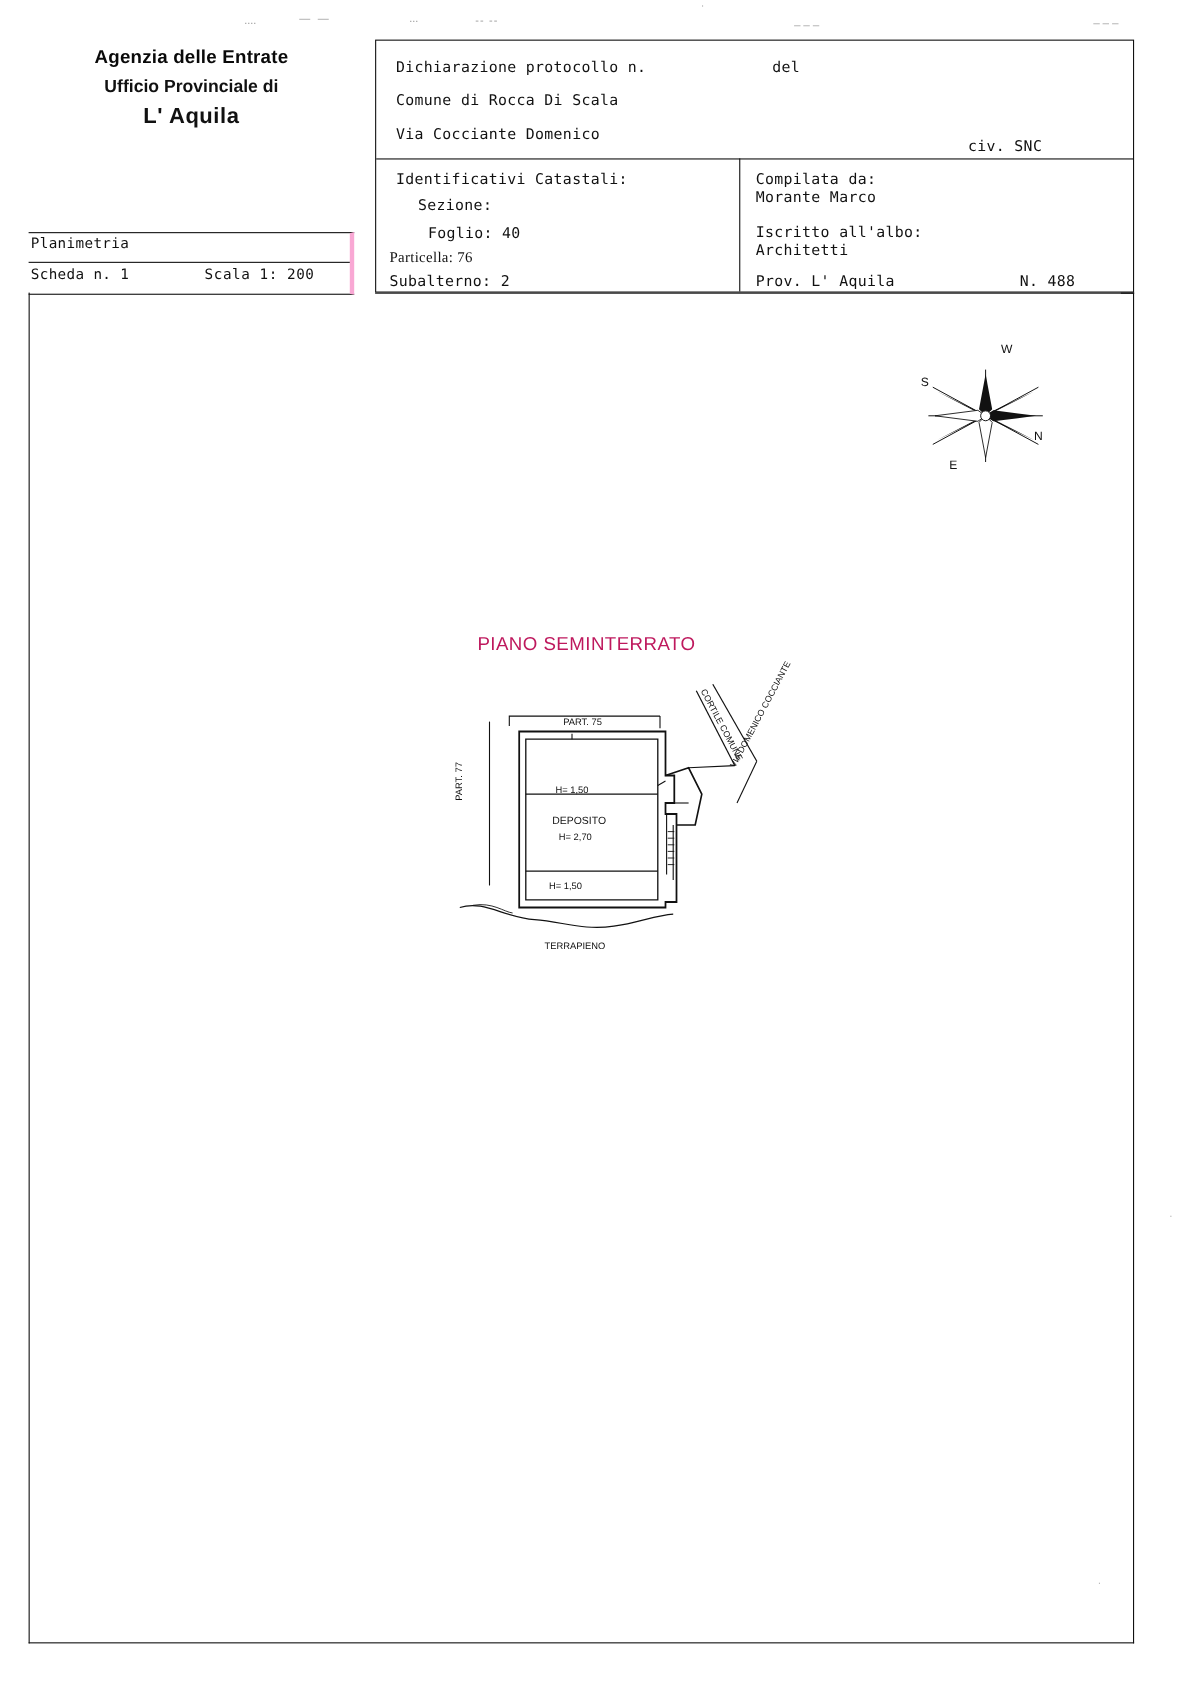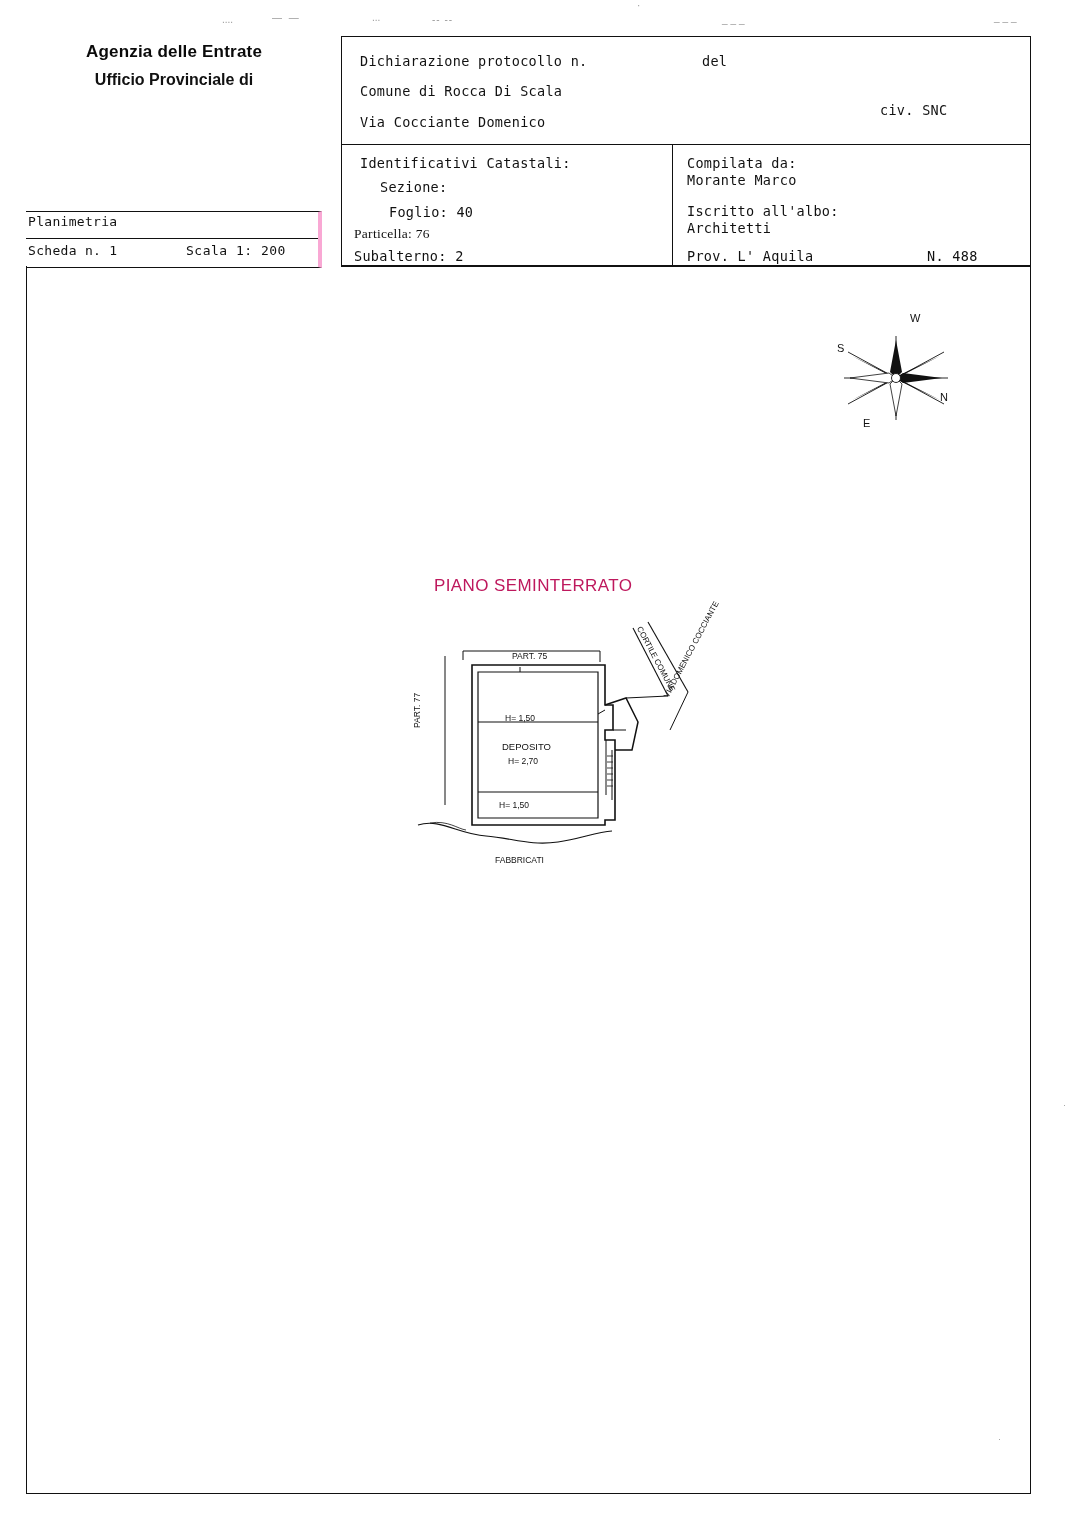--- a/index.html
+++ b/index.html
@@ -121,21 +121,21 @@
   .mono {
     font-family: "DejaVu Sans Mono", monospace;
     font-size: 13.5px;
     letter-spacing: .3px;
     white-space: pre;
   }
   .hdr .f-proto     { position: absolute; left: 18px;  top: 16px; }
   .hdr .f-del       { position: absolute; left: 360px; top: 16px; }
   .hdr .f-comune    { position: absolute; left: 18px;  top: 46px; }
   .hdr .f-via       { position: absolute; left: 18px;  top: 77px; }
-  .hdr .f-civ       { position: absolute; left: 538px; top: 65px; }
+  .hdr .f-civ       { position: absolute; left: 538px; top: 88px; }
 
   .hdr .f-ident     { position: absolute; left: 18px;  top: 118px; }
   .hdr .f-sez       { position: absolute; left: 38px;  top: 142px; }
   .hdr .f-fog       { position: absolute; left: 47px;  top: 167px; }
   .hdr .f-part      { position: absolute; left: 12px;  top: 189px; font-family: Liberation Serif, serif; }
   .hdr .f-sub       { position: absolute; left: 12px;  top: 211px; }
 
   .hdr .f-comp      { position: absolute; left: 345px; top: 118px; }
   .hdr .f-compname  { position: absolute; left: 345px; top: 135px; }
   .hdr .f-albo      { position: absolute; left: 345px; top: 166px; }
@@ -252,20 +252,21 @@
   <div class="mark mark-d">--  --</div>
   <div class="mark mark-e">·</div>
   <div class="mark mark-f">___</div>
   <div class="mark mark-g">___</div>
   <div class="mark mark-h">·</div>
   <div class="mark mark-j">·</div>
 
   <div class="agency">
     <div class="line1">Agenzia delle Entrate</div>
     <div class="line3">Ufficio Provinciale di</div>
+    <div class="line4">L' Aquila</div>
   </div>
 
   <div class="plan-box">
     <div class="row1 mono">Planimetria</div>
     <div class="divider"></div>
     <div class="row2a mono">Scheda n. 1</div>
     <div class="row2b mono">Scala 1: 200</div>
   </div>
 
   <div class="hdr">
@@ -371,18 +372,18 @@
         <path d="M120 62 L120 57" stroke-width="1"></path>
       </g>
     </svg>
 
     <div class="plan-label lbl-part75">PART. 75</div>
     <div class="plan-label lbl-part77">PART. 77</div>
     <div class="plan-label lbl-h150a">H= 1,50</div>
     <div class="plan-label lbl-deposito">DEPOSITO</div>
     <div class="plan-label lbl-hdep">H= 2,70</div>
     <div class="plan-label lbl-h150b">H= 1,50</div>
-    <div class="plan-label lbl-terrapieno">FABBRICATI</div>
+    <div class="plan-label lbl-terrapieno">TERRAPIENO</div>
     <div class="plan-label lbl-cortile">CORTILE COMUNE</div>
     <div class="plan-label lbl-viadom">VIA DOMENICO COCCIANTE</div>
   </div>
 
 </div>
 
 </body></html>

